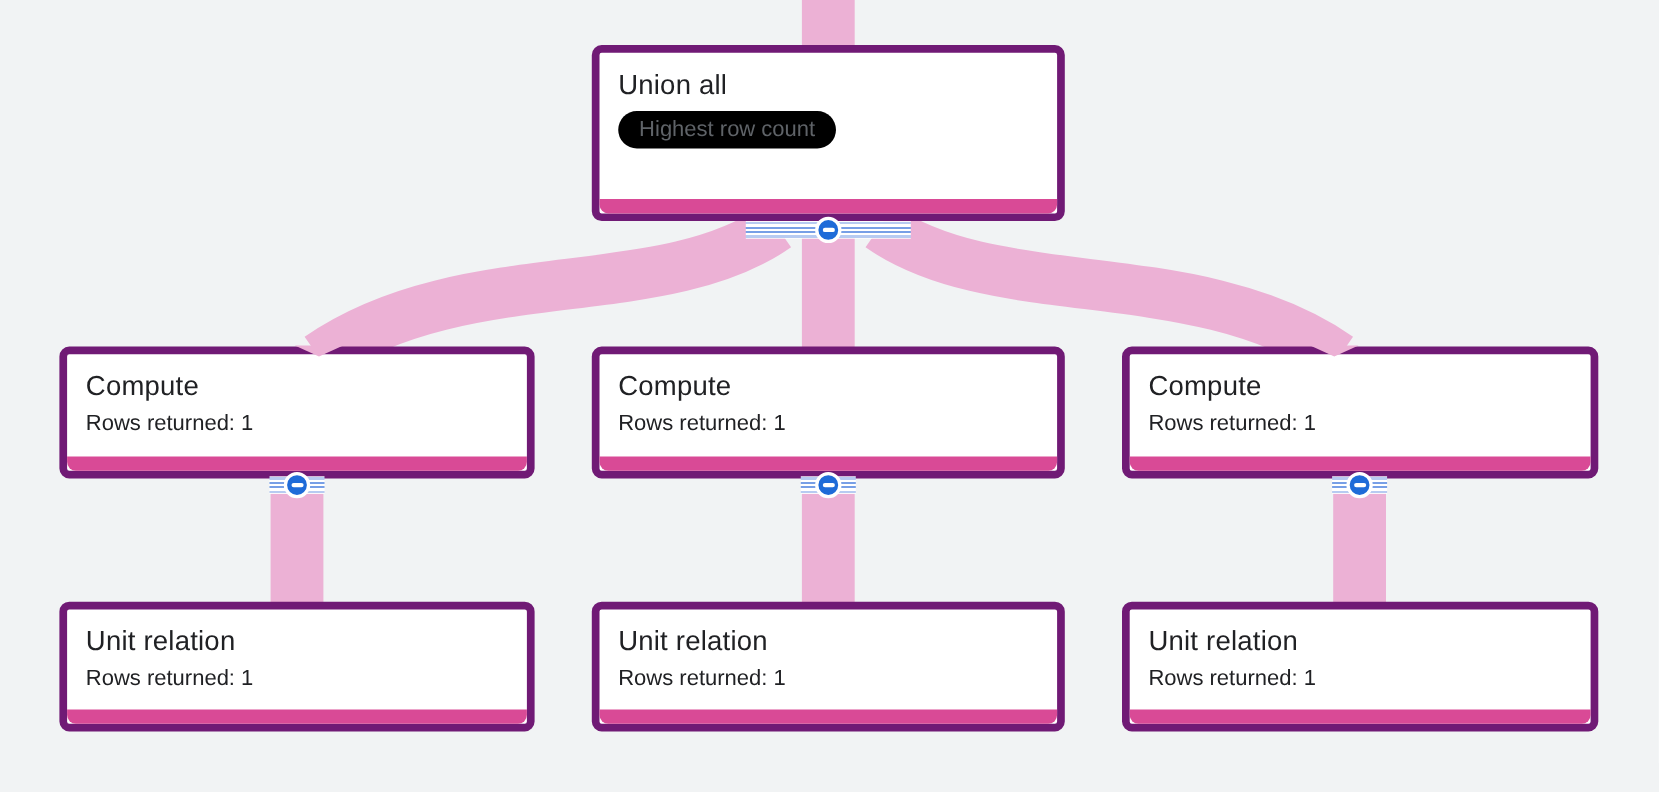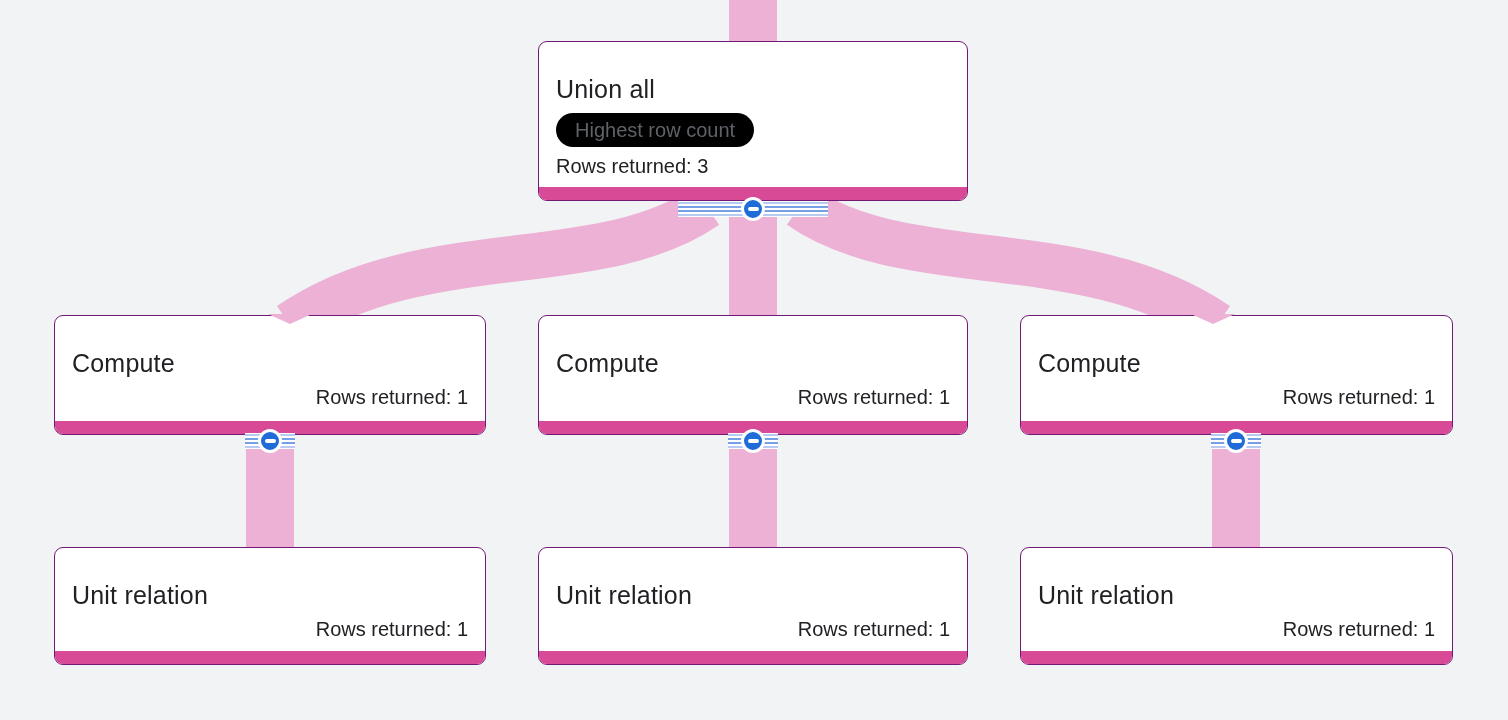--- a/index.html
+++ b/index.html
@@ -20,23 +20,23 @@
     width: 1508px; height: 720px;
     pointer-events: none;
   }
   svg.edges { z-index: 0; }
   svg.arrowheads { z-index: 2; }
 
   .node {
     position: absolute;
     z-index: 1;
     background: #ffffff;
-    border: 1px solid #701a75;
+    border: 7px solid #701a75;
     border-radius: 9px;
-    padding: 31px 17px 0 17px;
+    padding: 13px 17px 0 17px;
     cursor: pointer;
   }
   .node-accent {
     position: absolute;
     left: 0; right: 0; bottom: 0;
     height: 13px;
     background: #d94a96;
     border-radius: 0 0 8px 8px;
   }
   .node-title {
@@ -56,21 +56,21 @@
     padding: 0 19px;
     border-radius: 17px;
     white-space: nowrap;
   }
   .node-rows {
     margin-top: 6px;
     font-size: 20px;
     line-height: 27px;
     color: #202124;
   }
-  .node.small .node-rows { margin-top: 5px; text-align: right; }
+  .node.small .node-rows { margin-top: 5px; }
 
   
   .collapse-bar {
     position: absolute;
     z-index: 3;
     height: 16px;
     background: linear-gradient(to bottom,
       #ffffff 0px, #ffffff 1px,
       #b7cbf1 1px, #b7cbf1 3px,
       #ffffff 3px, #ffffff 5px,
@@ -136,21 +136,20 @@
       <path d="M753 446 L753 560" stroke-width="48"></path>
       <path d="M1236 446 L1236 560" stroke-width="48"></path>
     </g>
   </svg>
 
   <div class="node" id="node-union">
     <div class="node-title">Union all</div>
     <div>
       <span class="node-badge">Highest row count</span>
     </div>
-    <div class="node-rows">Rows returned: 3</div>
     <div class="node-accent"></div>
   </div>
 
   <div class="node small" id="node-compute-1">
     <div class="node-title">Compute</div>
     <div class="node-rows">Rows returned: 1</div>
     <div class="node-accent"></div>
   </div>
   <div class="node small" id="node-compute-2">
     <div class="node-title">Compute</div>

